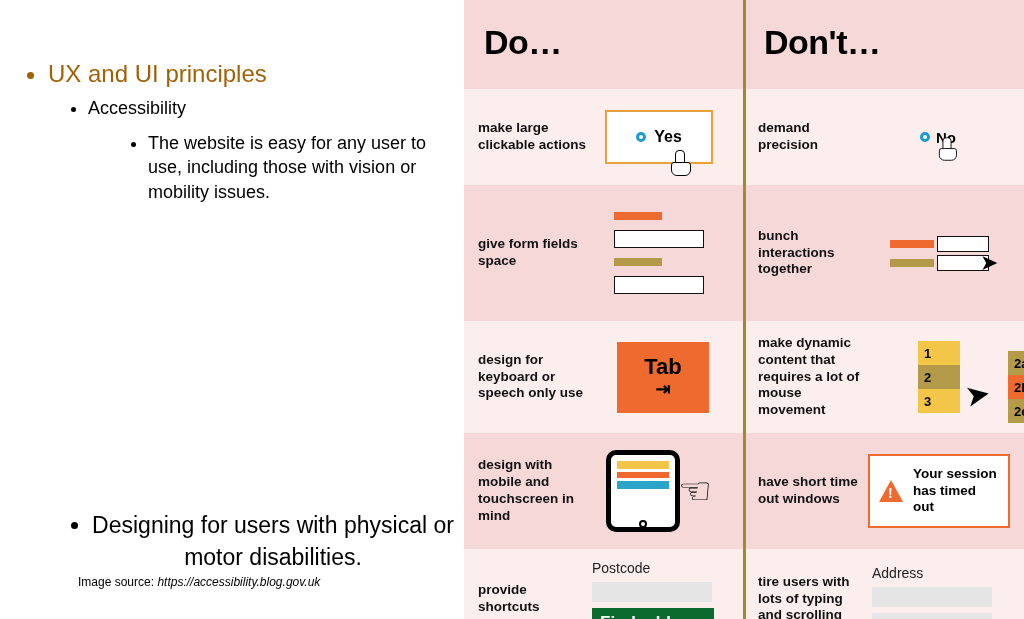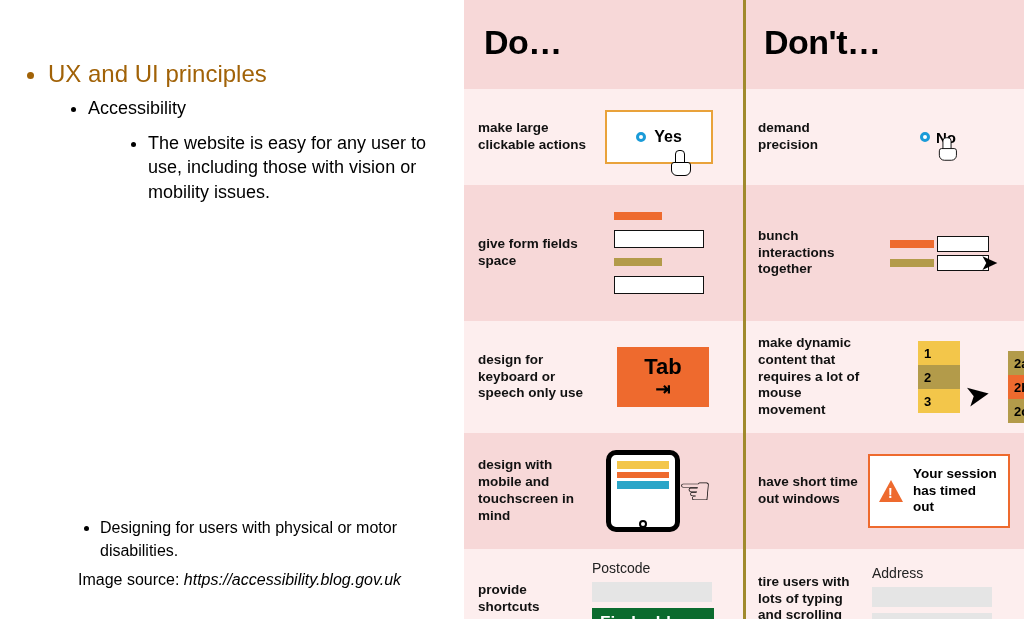--- a/index.html
+++ b/index.html
@@ -3,22 +3,22 @@
 <meta charset="utf-8">
 <style>
   * { box-sizing: border-box; margin: 0; padding: 0; }
   body { font-family: Arial, Helvetica, sans-serif; width: 1024px; height: 619px; overflow: hidden; background: #fff; display: flex; }
   .left-panel { width: 464px; flex-shrink: 0; padding: 60px 10px 20px 30px; display: flex; flex-direction: column; justify-content: space-between; }
   .left-top ul { list-style: disc; padding-left: 18px; }
   .lvl1 { font-size: 24px; color: #a16207; margin-bottom: 10px; }
   .lvl2 { font-size: 18px; font-weight: normal; margin-left: 20px; margin-bottom: 12px; }
   .lvl3 { font-size: 18px; margin-left: 42px; line-height: 1.35; max-width: 320px; }
   .left-bottom { padding-left: 40px; padding-bottom: 10px; }
-  .left-bottom .caption { font-size: 16px; line-height: 1.4; list-style: disc; margin-left: 12px; }
-  .left-bottom .src { font-size: 16px; margin-left: 8px; margin-top: 9px; }
+  .left-bottom .caption { font-size: 23px; line-height: 1.4; list-style: disc; margin-left: 4px; text-align: center; }
+  .left-bottom .src { font-size: 12px; margin-left: 8px; margin-top: 2px; }
   .left-bottom .src em { font-style: italic; }
 
   .right-panel { width: 560px; flex-shrink: 0; position: relative; }
   .row { display: flex; width: 100%; }
   .cell { width: 50%; padding: 10px 14px; display: flex; align-items: center; position: relative; }
   .label { font-size: 13.5px; font-weight: bold; color: #111; width: 110px; flex-shrink: 0; line-height: 1.25; }
   .illus { flex: 1; display: flex; align-items: center; justify-content: center; }
 
   
   .bg-dark { background: #f7d8d8; }
@@ -54,21 +54,21 @@
   .field-label1 { width: 48px; height: 8px; background: #ee6a2e; }
   .field-label2 { width: 48px; height: 8px; background: #b39b4a; }
   .field-box { width: 90px; height: 18px; border: 1.5px solid #111; background: #fff; }
   .form-bunched { display: grid; grid-template-columns: auto auto; gap: 3px 3px; align-items: center; position: relative; }
   .form-bunched .field-label1 { width: 44px; }
   .form-bunched .field-label2 { width: 44px; }
   .form-bunched .field-box { width: 52px; height: 16px; }
   .arrow-cursor { position: absolute; right: -10px; top: 14px; font-size: 22px; color: #000; }
 
   
-  .tab-key { width: 92px; height: 60px; background: #ee6a2e; display: flex; flex-direction: column; align-items: center; justify-content: center; color: #000; font-weight: 900; font-size: 22px; line-height: 1; margin-left: 8px; }
+  .tab-key { width: 92px; height: 71px; background: #ee6a2e; display: flex; flex-direction: column; align-items: center; justify-content: center; color: #000; font-weight: 900; font-size: 22px; line-height: 1; margin-left: 8px; }
   .tab-arrow { font-size: 18px; margin-top: 2px; }
   .menu-wrap { position: relative; }
   .menu-col { display: flex; flex-direction: column; }
   .menu-item { width: 42px; height: 24px; display: flex; align-items: center; padding-left: 6px; font-size: 13px; font-weight: bold; color: #000; }
   .m1 { background: #f3c64a; }
   .m2 { background: #b39b4a; }
   .m3 { background: #f3c64a; }
   .submenu { position: absolute; left: 42px; top: 10px; display: flex; flex-direction: column; margin-left: 48px; }
   .sm-a { background: #b39b4a; }
   .sm-b { background: #ee6a2e; }

